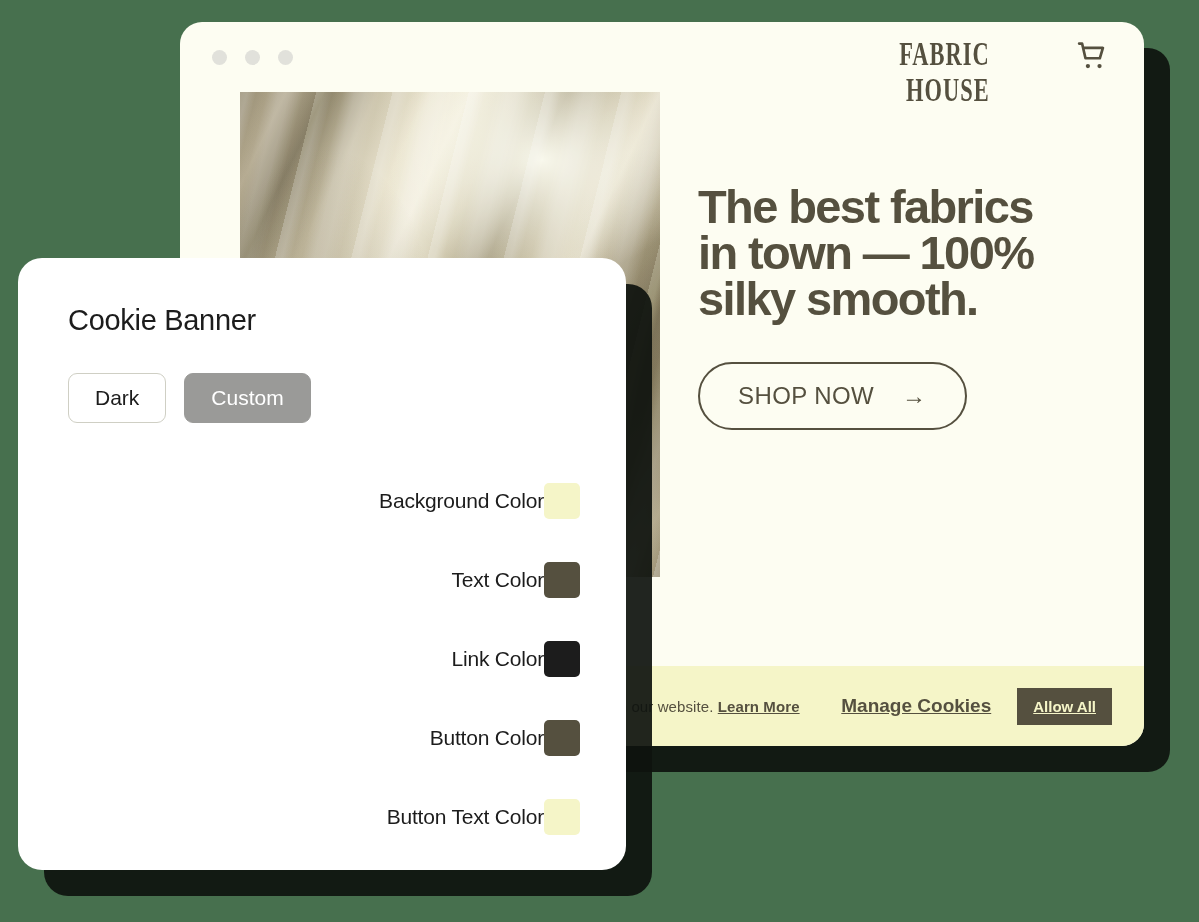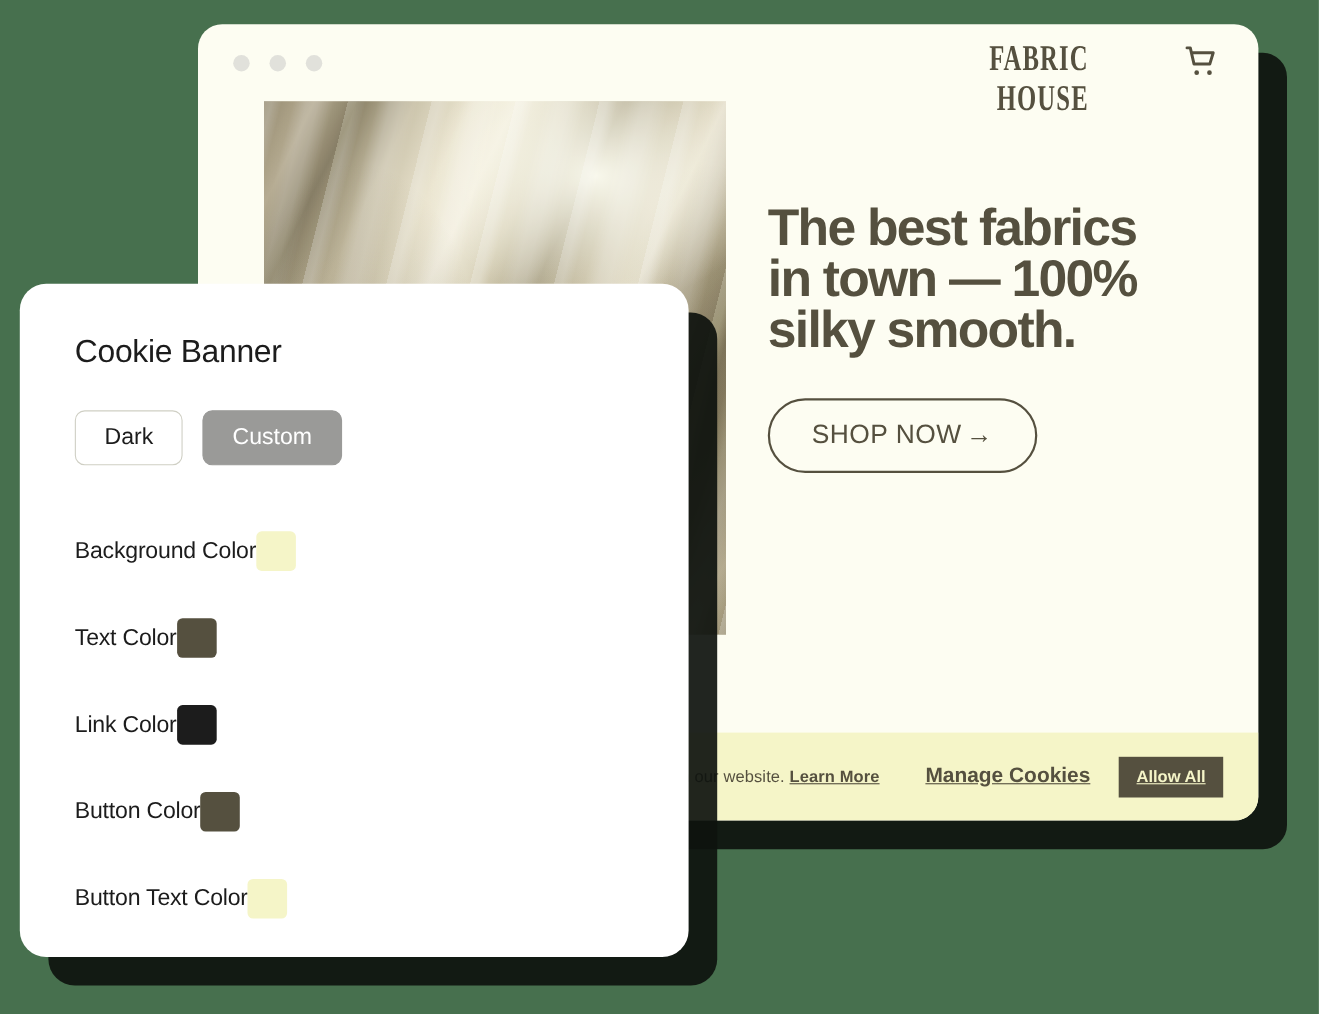--- a/index.html
+++ b/index.html
@@ -122,21 +122,21 @@
     line-height: 46px;
     letter-spacing: -1.6px;
     color: #55503F;
     white-space: pre-line;
   }
 
   .shop-btn {
     margin-top: 40px;
     display: inline-flex;
     align-items: center;
-    gap: 4px;
+    gap: 28px;
     padding: 18px 38px;
     border: 2px solid #55503F;
     border-radius: 60px;
     background: transparent;
     color: #55503F;
     font-family: "Liberation Sans", sans-serif;
     font-size: 24px;
     letter-spacing: 0.4px;
     cursor: pointer;
   }
@@ -219,21 +219,21 @@
   }
   .seg-btn.active {
     background: #9A9A98;
     border-color: #9A9A98;
     color: #FFFFFF;
   }
 
   .color-row {
     display: flex;
     align-items: center;
-    justify-content: flex-start;
+    justify-content: flex-end;
     height: 79px;
   }
   .color-label {
     font-size: 21px;
     color: #1C1C1C;
     letter-spacing: -0.2px;
   }
   .swatch {
     width: 36px; height: 36px;
     border-radius: 5px;

